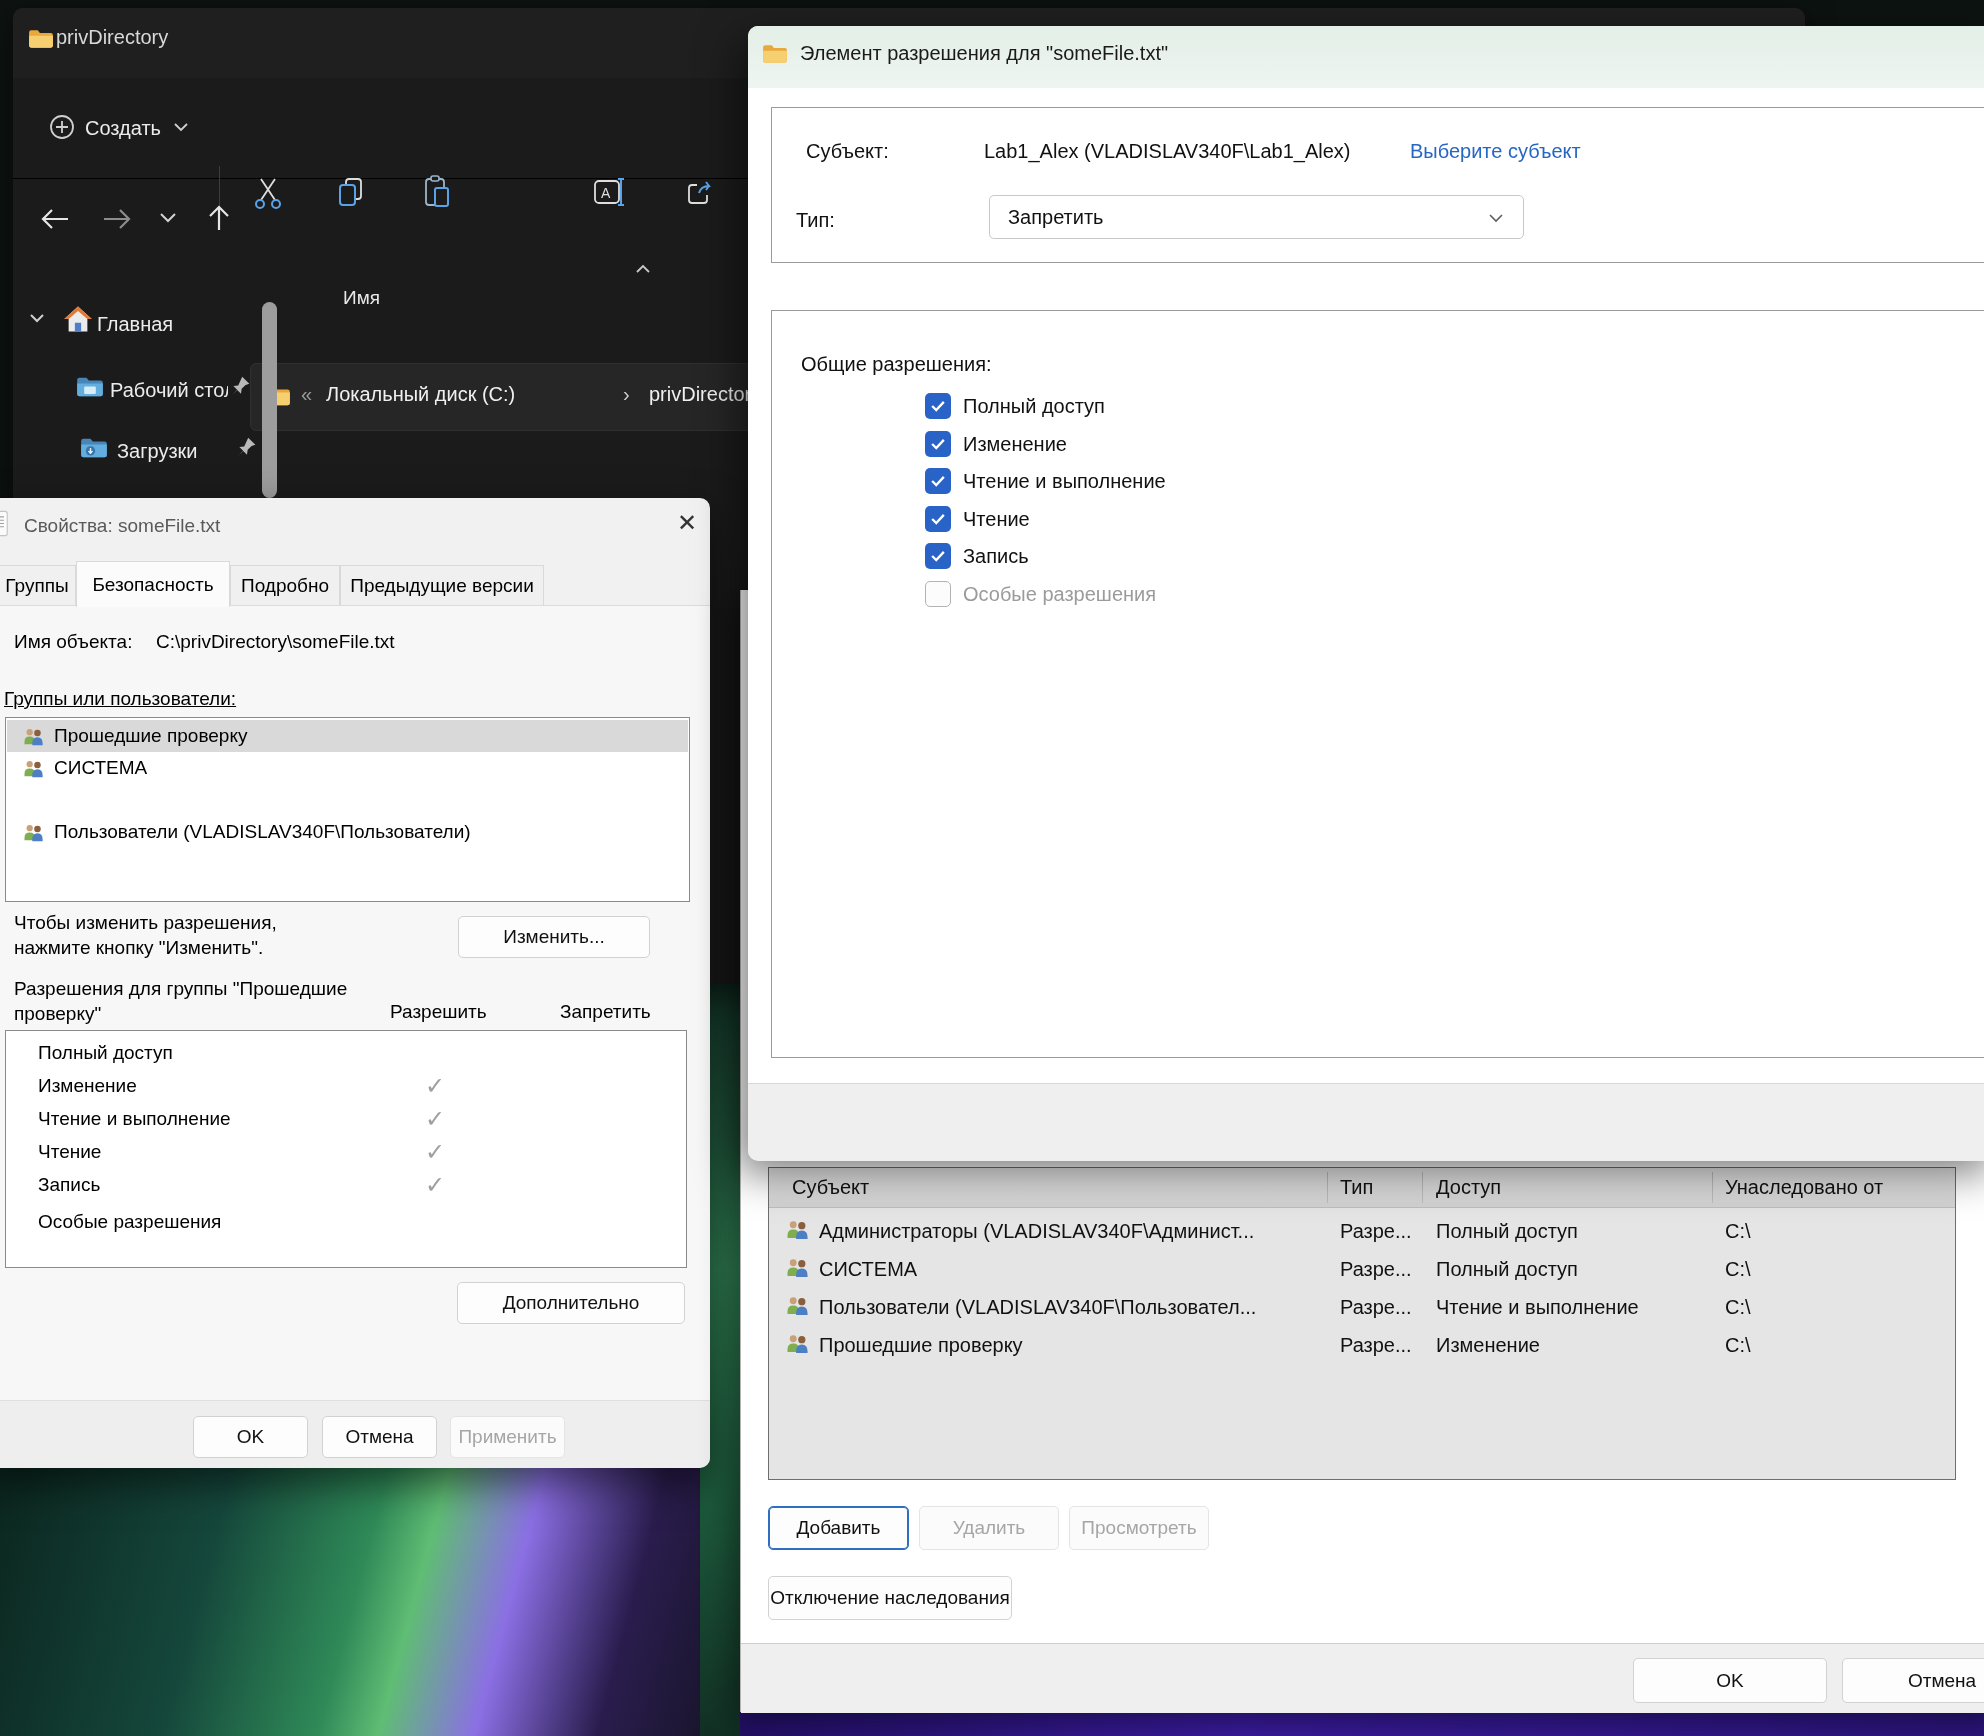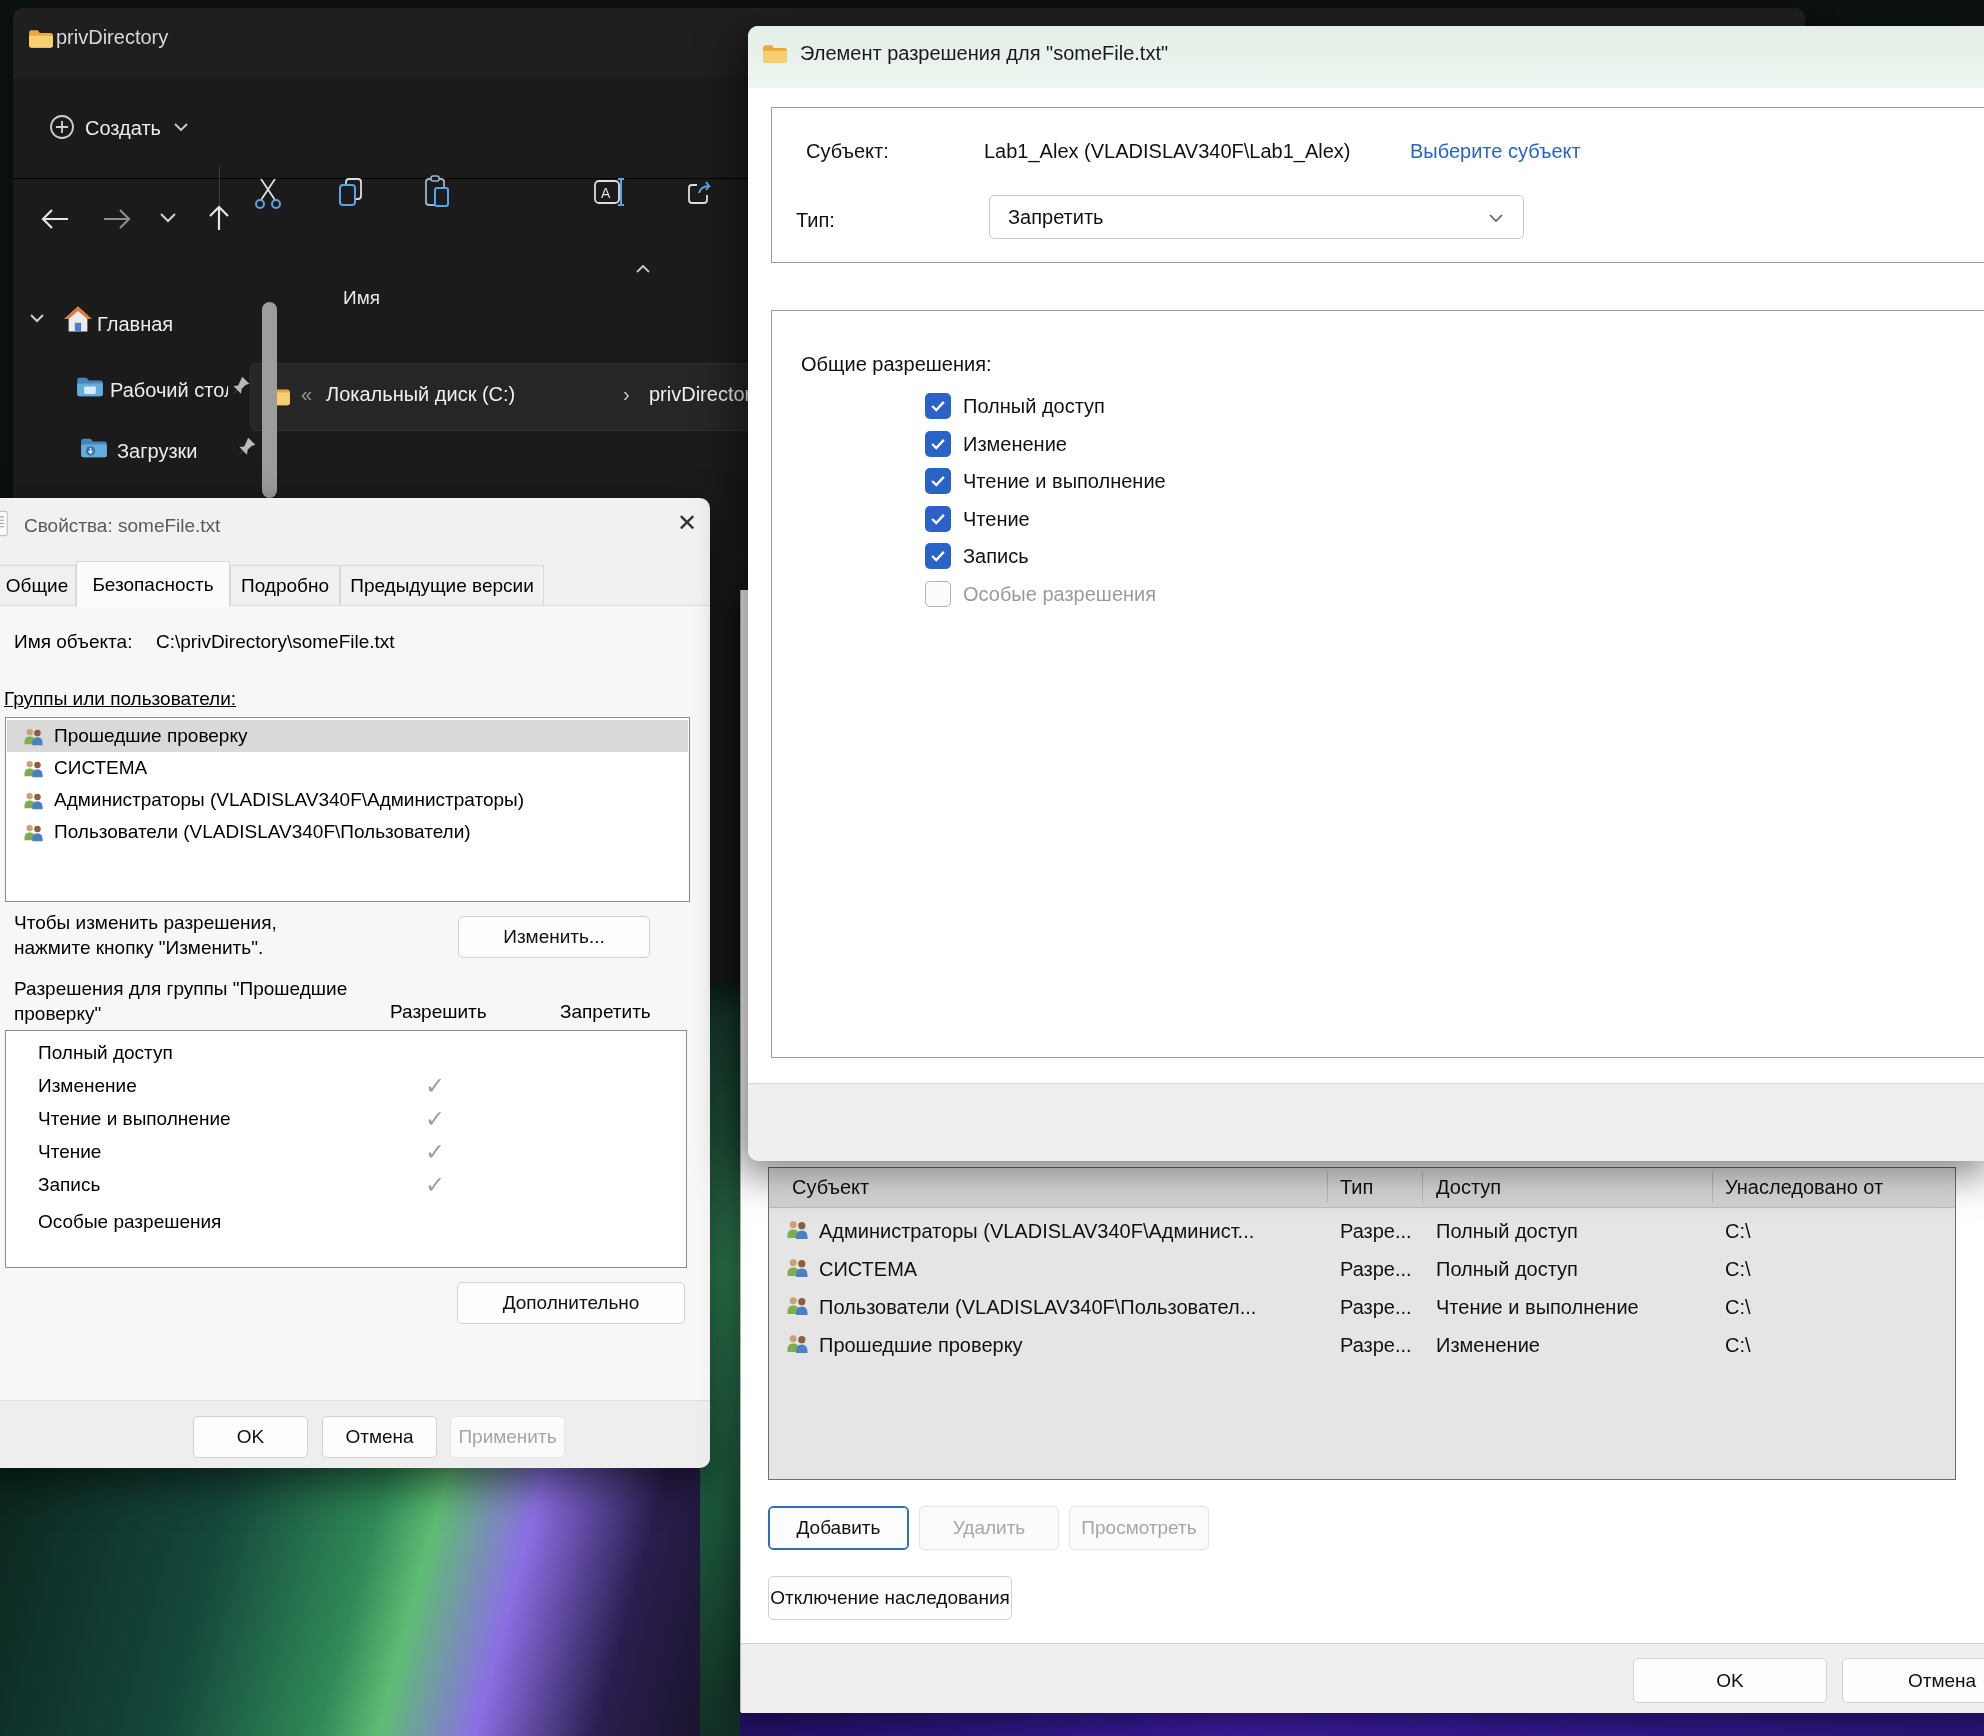--- a/index.html
+++ b/index.html
@@ -241,21 +241,21 @@
         <rect x="2.5" y="1" width="15" height="22" rx="2" fill="#fbfbfb" stroke="#c4c4c4"></rect>
         <g stroke="#9f9f9f" stroke-width="1">
           <path d="M5.5 6 h9 M5.5 9 h9 M5.5 12 h9 M5.5 15 h9"></path>
         </g>
       </svg>
   </span>
   <span class="abs titletext">Свойства: someFile.txt</span>
   <div class="abs closex">✕</div>
 
   <div class="tab" style="left:14px;width:78px;">
-      <span>Общие</span>
+      <span>Группы</span>
     </div>
   <div class="tab active" style="left:92px;width:154px;">
       <span>Безопасность</span>
     </div>
   <div class="tab" style="left:246px;width:110px;">
       <span>Подробно</span>
     </div>
   <div class="tab" style="left:356px;width:204px;">
       <span>Предыдущие версии</span>
     </div>
@@ -282,31 +282,20 @@
     <div class="lrow" style="top:34px;">
       <span style="margin-left:15px;">
           <svg class="ic" width="24" height="19" viewBox="0 0 26 22">
             <circle cx="8" cy="6" r="3.6" fill="#c9a178"></circle>
             <path d="M2 17 q0-6 6-6 t6 6 v3 H2 Z" fill="#7fae4e"></path>
             <circle cx="17" cy="7" r="3.8" fill="#8a5f3d"></circle>
             <path d="M11 19 q0-7 6-7 t6 7 v2 H11 Z" fill="#4d7fc4"></path>
           </svg>
         </span>
       <span class="txt">СИСТЕМА</span>
-    </div>
-    <div class="lrow" style="top:66px;">
-      <span style="margin-left:15px;">
-          <svg class="ic" width="24" height="19" viewBox="0 0 26 22">
-            <circle cx="8" cy="6" r="3.6" fill="#c9a178"></circle>
-            <path d="M2 17 q0-6 6-6 t6 6 v3 H2 Z" fill="#7fae4e"></path>
-            <circle cx="17" cy="7" r="3.8" fill="#8a5f3d"></circle>
-            <path d="M11 19 q0-7 6-7 t6 7 v2 H11 Z" fill="#4d7fc4"></path>
-          </svg>
-        </span>
-      <span class="txt">Администраторы (VLADISLAV340F\Администраторы)</span>
     </div>
     <div class="lrow" style="top:98px;">
       <span style="margin-left:15px;">
           <svg class="ic" width="24" height="19" viewBox="0 0 26 22">
             <circle cx="8" cy="6" r="3.6" fill="#c9a178"></circle>
             <path d="M2 17 q0-6 6-6 t6 6 v3 H2 Z" fill="#7fae4e"></path>
             <circle cx="17" cy="7" r="3.8" fill="#8a5f3d"></circle>
             <path d="M11 19 q0-7 6-7 t6 7 v2 H11 Z" fill="#4d7fc4"></path>
           </svg>
         </span>

